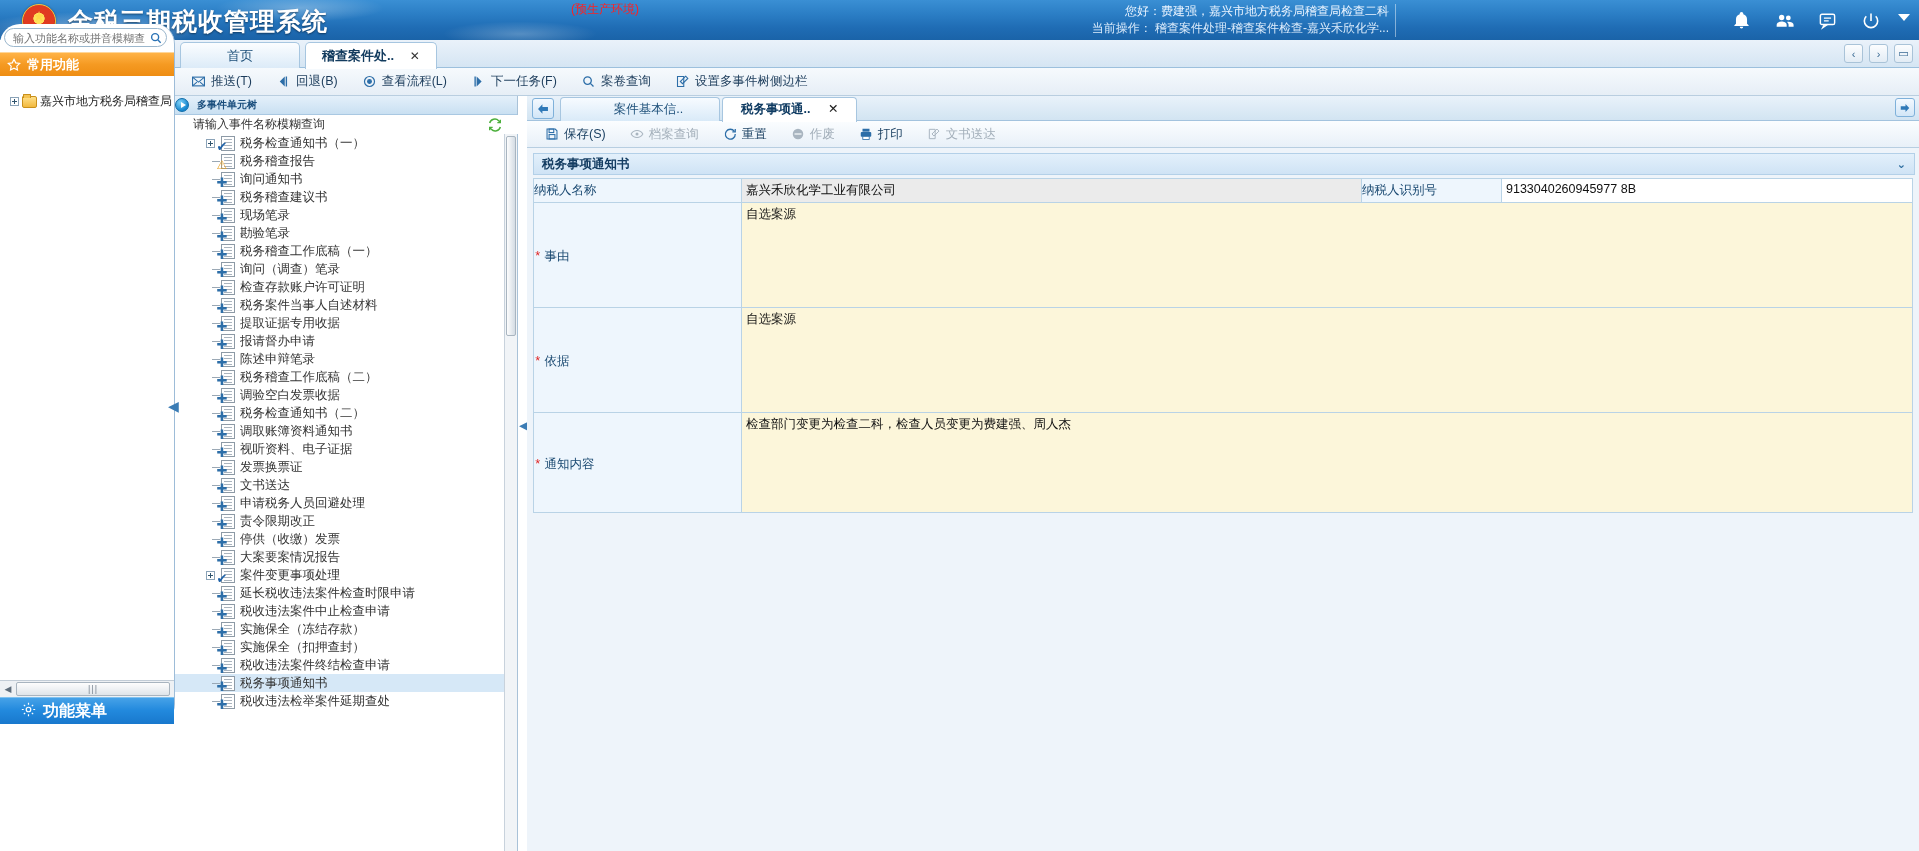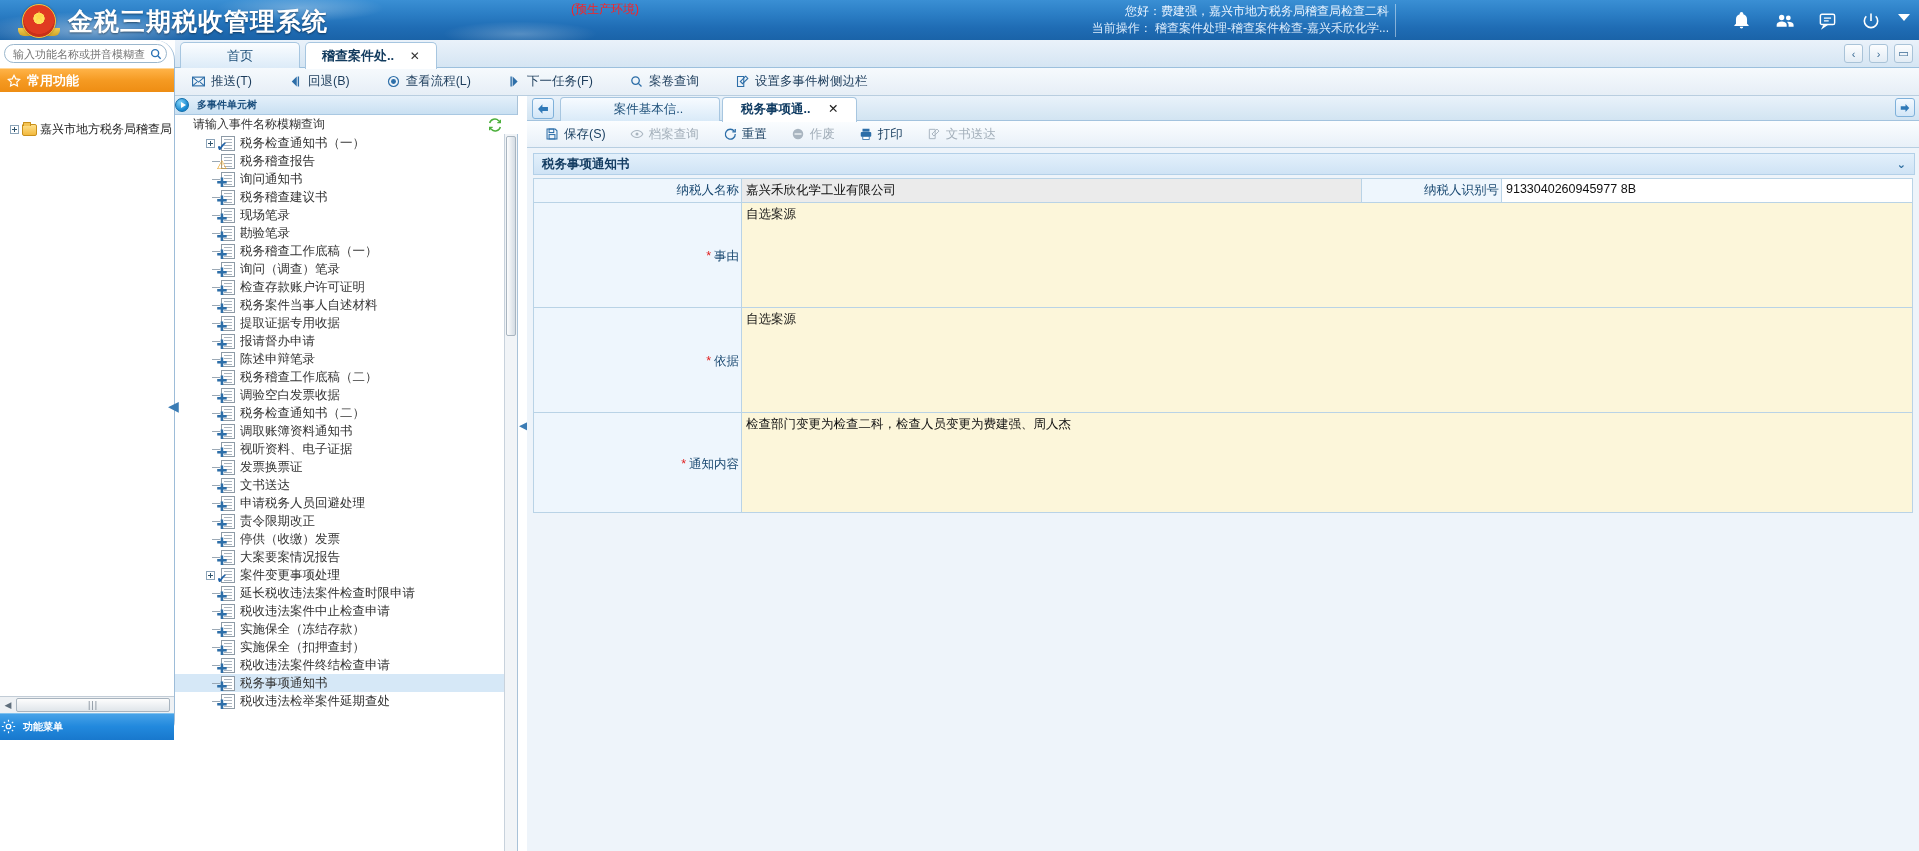--- a/index.html
+++ b/index.html
@@ -67,21 +67,21 @@
   }
   .hdr-ic svg { display:block; }
   .hdr-caret {
     position: absolute; right: 9px; top: 14px;
     width: 0; height: 0; border-left: 6px solid transparent; border-right: 6px solid transparent;
     border-top: 7px solid #ffffff; cursor: pointer;
   }
 
   
   .sidebar {
-    position: absolute; left: 0; top: 40px; width: 175px; height: 700px;
+    position: absolute; left: 0; top: 24px; width: 175px; height: 700px;
     background: #ffffff; border-right: 1px solid #9dbcd8; border-radius: 20px;
   }
   .search-wrap {
     position: absolute; left: 4px; top: 4px; width: 163px; height: 19px;
     border: 1px solid #9bb7cd; border-radius: 10px; background: #fff;
   }
   .search-wrap input {
     position: absolute; left: 8px; top: 1px; width: 135px; height: 15px;
     border: 0; outline: 0; font-size: 11px; color: #666;
     font-family: "Liberation Sans", sans-serif; background: transparent;
@@ -97,21 +97,21 @@
     color: #fff; font-weight: bold; font-size: 13px;
     display: flex; align-items: center; padding-left: 6px; gap: 5px;
   }
   .star-ic { width: 16px; height: 16px; color:#fff; }
   .tree-area {
     position: absolute; left: 0; top: 53px; width: 174px; height: 608px;
     background: #fff; border-bottom: 1px solid #c8d6e2; overflow: hidden;
   }
   .tree-row {
     display: flex; align-items: center; gap: 3px;
-    padding: 16px 0 3px 10px; font-size: 12px; color: #222; white-space: nowrap; margin-top: 12px;
+    padding: 16px 0 3px 10px; font-size: 12px; color: #222; white-space: nowrap;
   }
   .exp-box {
     width: 9px; height: 9px; border: 1px solid #8ba3b8; background: #fff;
     position: relative; flex: 0 0 auto; cursor: pointer;
   }
   .exp-box::before { content:""; position:absolute; left:1px; top:3px; width:5px; height:1px; background:#31556e; }
   .exp-box::after  { content:""; position:absolute; left:3px; top:1px; width:1px; height:5px; background:#31556e; }
   .folder-ic {
     width: 15px; height: 12px; flex:0 0 auto;
     background: linear-gradient(to bottom, #ffe08a, #f2b93e);
@@ -129,22 +129,22 @@
   .side-hscroll .arr { width: 16px; text-align: center; color: #5f6e7c; font-size: 9px; }
   .side-hscroll .thumb {
     flex: 1; height: 14px; margin-right: 4px;
     background: linear-gradient(to bottom,#fdfdfd,#dfe5ea);
     border: 1px solid #a8b4bf; border-radius: 2px;
     display:flex; align-items:center; justify-content:center; color:#7b8793; font-size:9px; letter-spacing:1px;
   }
   .menu-bar {
     position: absolute; left: 0; bottom: 0; width: 174px; height: 27px;
     background: linear-gradient(to bottom, #46a2e8 0%, #2289dd 48%, #1878cd 100%);
-    color: #fff; font-weight: bold; font-size: 10px;
-    display: flex; align-items: center; gap: 6px; padding-left: 0;
+    color: #fff; font-weight: bold; font-size: 16px;
+    display: flex; align-items: center; gap: 6px; padding-left: 20px;
     border-top: 1px solid #7fc2f0;
   }
 
   
   .tabstrip {
     position: absolute; left: 175px; top: 40px; width: 1744px; height: 28px;
     background: linear-gradient(to bottom,#eaf2fa,#d5e5f3);
     border-bottom: 1px solid #9cc0dd;
   }
   .tab {
@@ -165,21 +165,21 @@
     background: linear-gradient(to bottom,#fcfdfe,#e2ecf5);
     display: flex; align-items: center; justify-content: center;
     font-size: 11px; color: #3a6a93; cursor: pointer;
   }
 
   
   .toolbar {
     position: absolute; left: 175px; top: 68px; width: 1744px; height: 28px;
     background: linear-gradient(to bottom,#f6fafd,#e6eef6);
     border-bottom: 1px solid #b9cee0;
-    display: flex; align-items: center; padding-left: 6px; gap: 16px;
+    display: flex; align-items: center; padding-left: 6px; gap: 4px;
   }
   .tb-btn {
     height: 22px; padding: 0 9px; display: flex; align-items: center; gap: 5px;
     font-size: 12.5px; color: #1d3d5c; cursor: pointer;
     border: 1px solid transparent; border-radius: 3px;
   }
   .tb-ic { width: 15px; height: 15px; color: #2d6ea8; display:flex;align-items:center;justify-content:center;}
 
   
   .treepanel {
@@ -316,22 +316,22 @@
     position: relative;
   }
   .sec-head .chev { position: absolute; right: 8px; color: #2c6c9e; font-size: 11px; cursor: pointer;}
 
   table.form {
     margin: 3px 4px 0 6px; width: 1379px; border-collapse: collapse;
     table-layout: fixed; background: #fff;
   }
   table.form td { border: 1px solid #b9d3e6; vertical-align: top; font-size: 12.5px; }
   td.lbl {
-    background: #eef6fd; text-align: right; padding: 3px 2px 0 0;
-    color: #1b4a72; white-space: nowrap;
+    background: #eef6fd; padding: 3px 2px 0 0;
+    color: #1b4a72; white-space: nowrap; font-family: Liberation Mono, monospace;
   }
   td.lbl .req { color: #e02020; margin-right: 3px; }
   td.val-gray { background: #ebebeb; padding: 3px 4px; color: #111; }
   td.val-white { background: #ffffff; padding: 3px 4px; color: #111; }
   td.val-yellow { background: #fcf6da; padding: 3px 4px; color: #111; }
 </style>
 </head>
 <body>
 
 <div class="banner">

